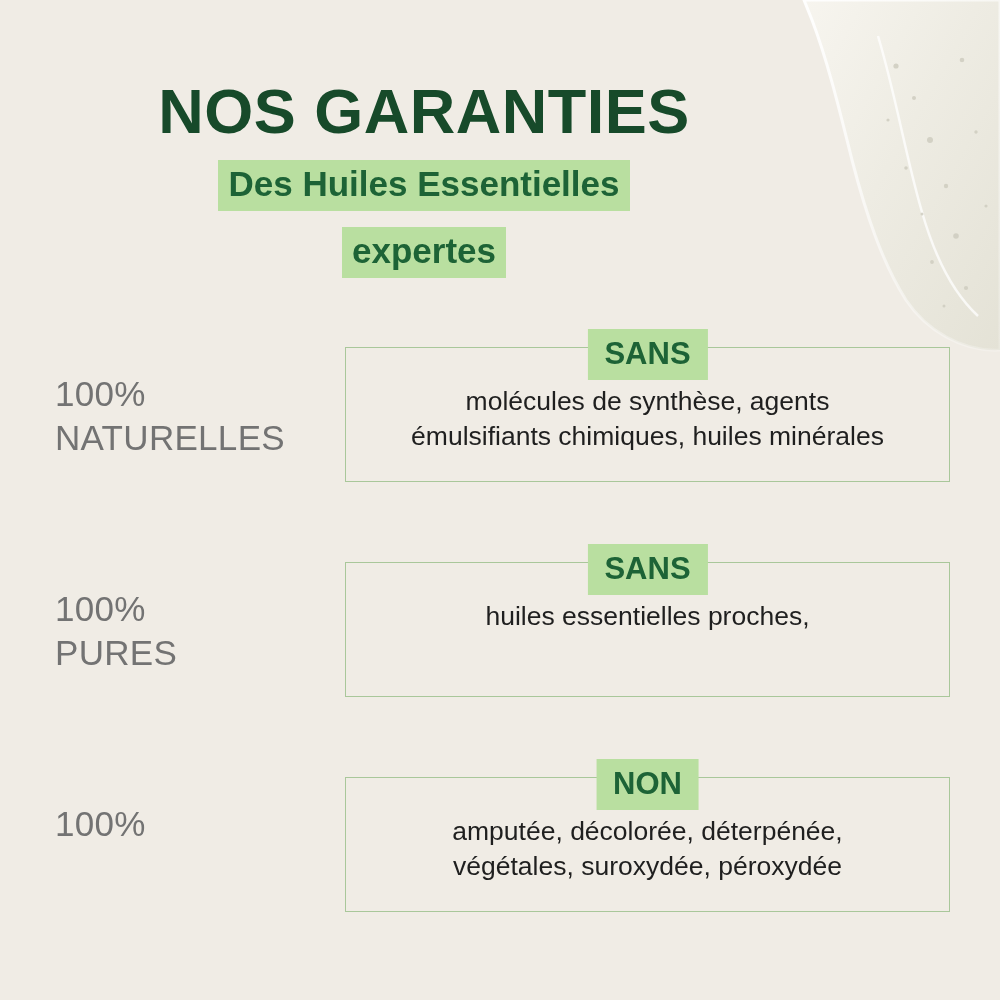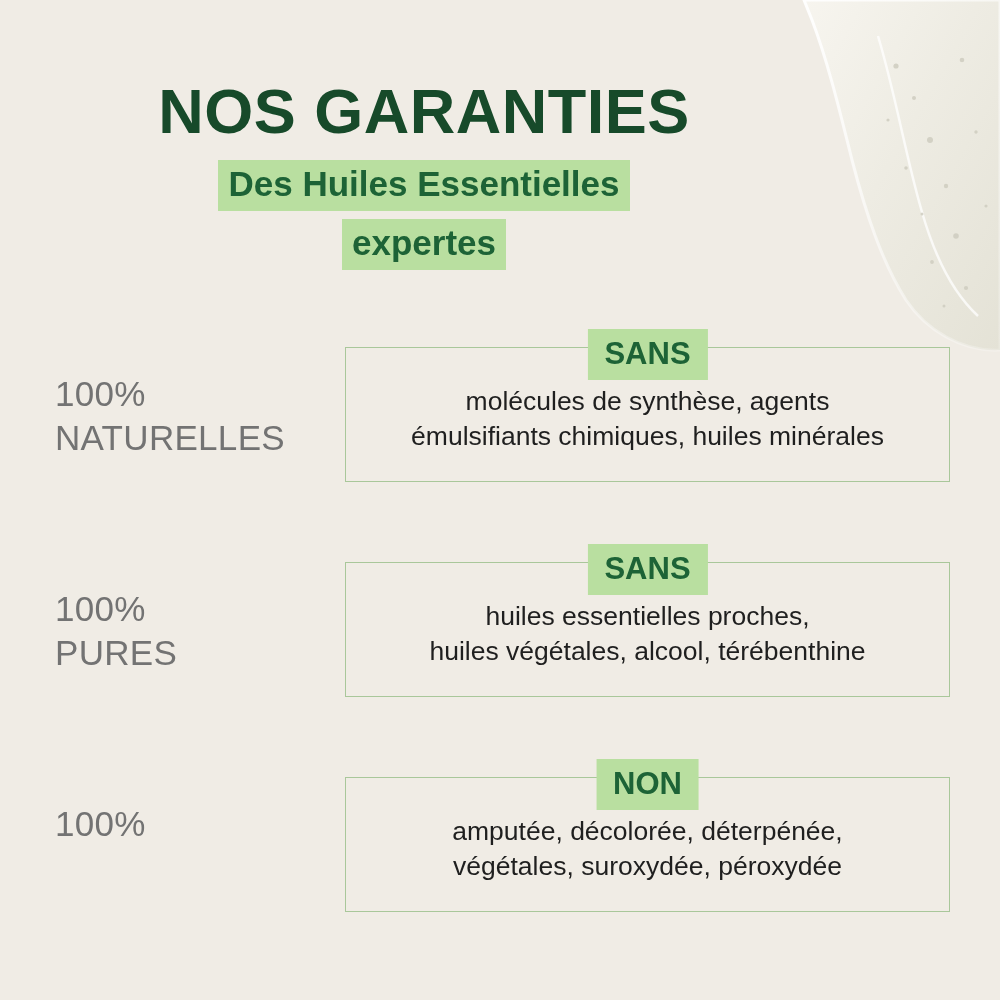--- a/index.html
+++ b/index.html
@@ -42,21 +42,21 @@
     font-weight: bold;
     letter-spacing: 0.5px;
     color: #174a2a;
   }
 
   .subtitle-lines {
     margin-top: 16px;
     display: flex;
     flex-direction: column;
     align-items: center;
-    gap: 8px;
+    gap: 16px;
   }
 
   .subtitle-line {
     display: inline-block;
     background: #b9dfa0;
     color: #1d6336;
     font-size: 35px;
     font-weight: bold;
     line-height: 1.28;
     padding: 2px 10px 4px 10px;
@@ -188,21 +188,20 @@
 
   <div class="row">
     <div class="row-label">
       <div>100%</div>
       <div>PURES</div>
     </div>
     <div class="row-box">
       <span class="row-badge">SANS</span>
       <div class="row-text">
         <div>huiles essentielles proches,</div>
-        <div>huiles végétales, alcool, térébenthine</div>
       </div>
     </div>
   </div>
 
   <div class="row">
     <div class="row-label">
       <div>100%</div>
     </div>
     <div class="row-box">
       <span class="row-badge">NON</span>

